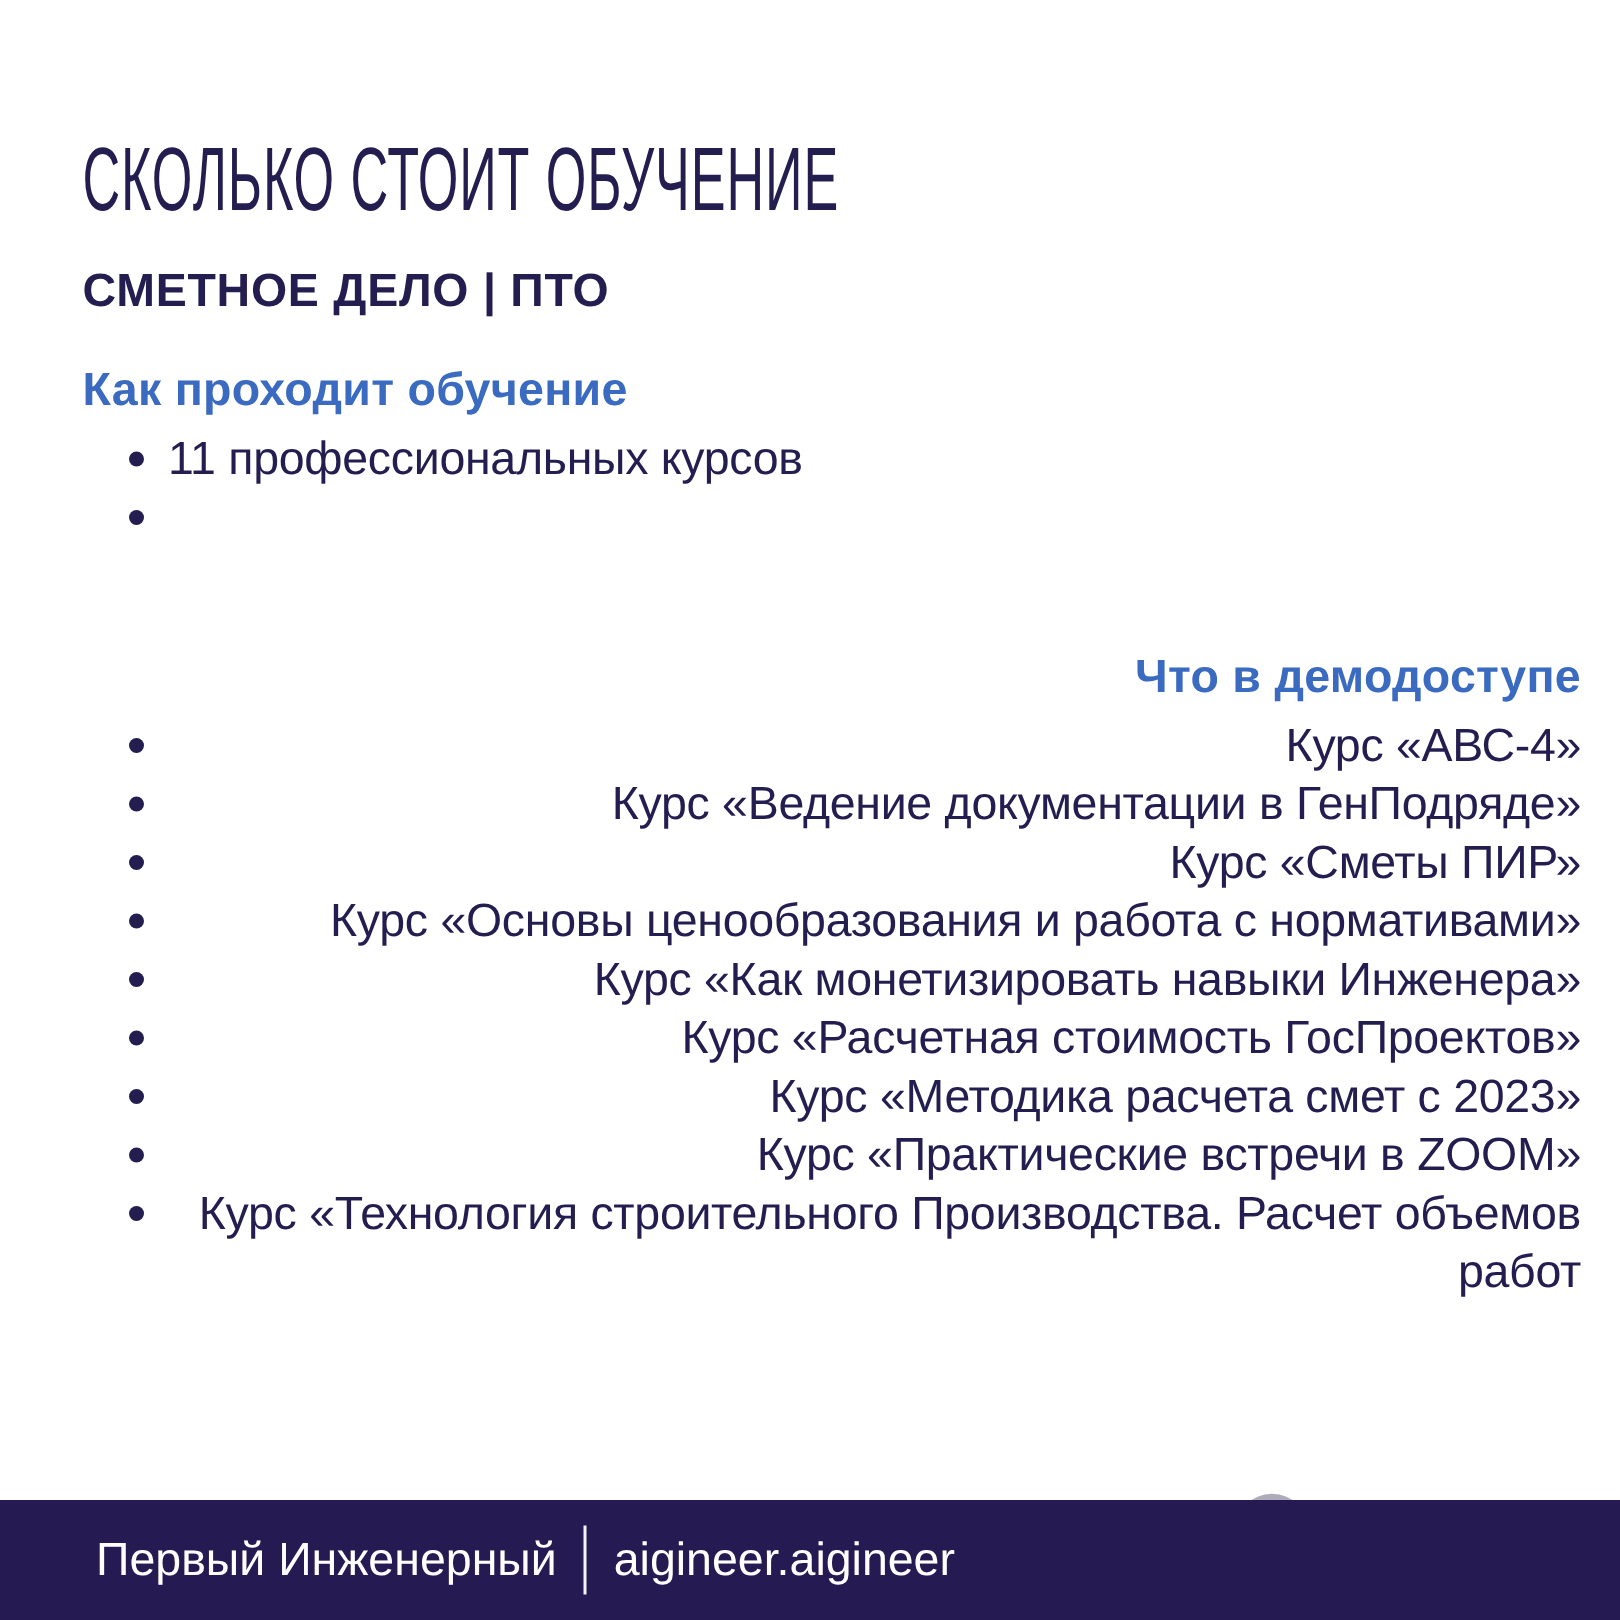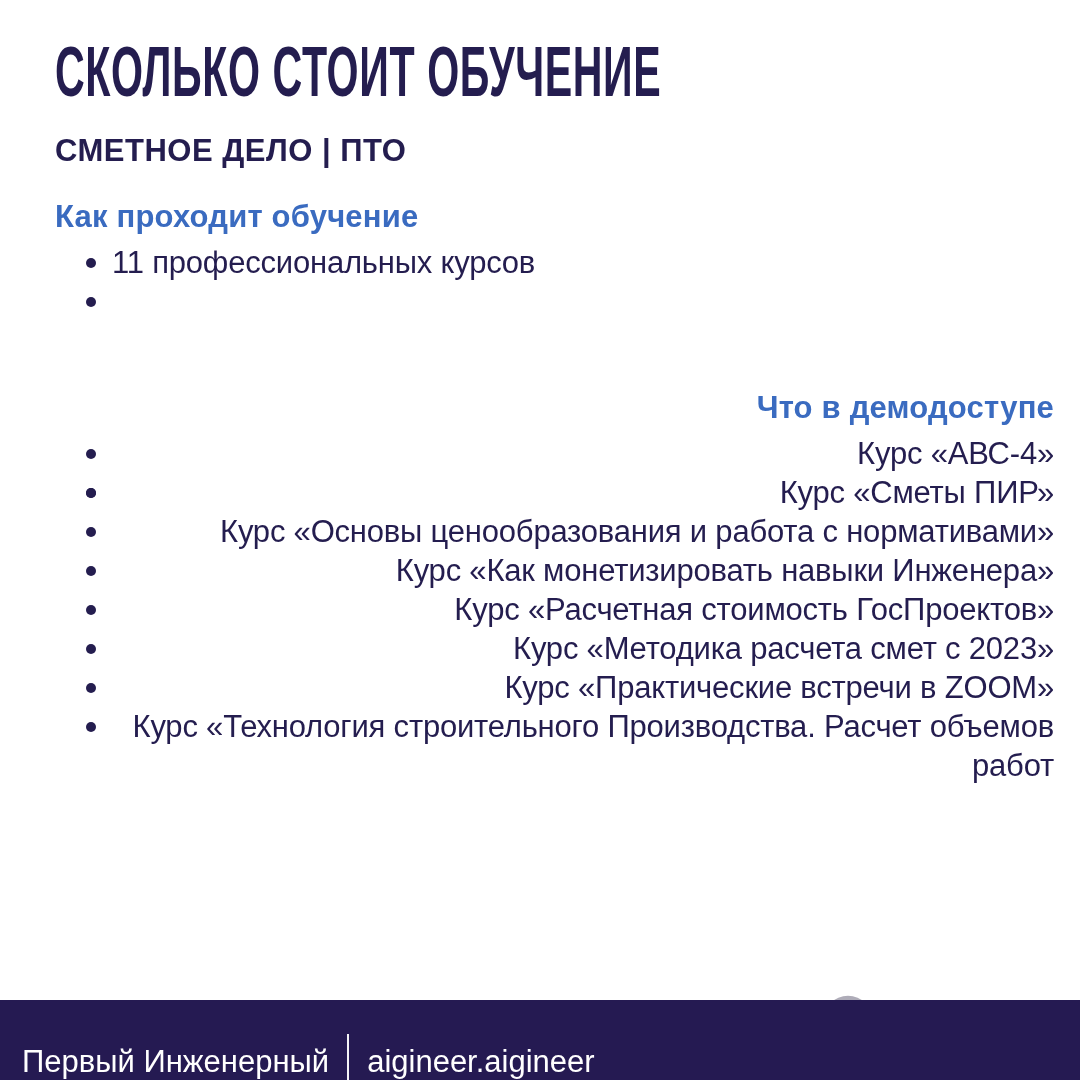--- a/index.html
+++ b/index.html
@@ -8,23 +8,23 @@
     width:1080px;height:1080px;
     background:var(--page_bg,#ffffff);
     font-family:"Liberation Sans",sans-serif;
     color:var(--navy,#241d4f);
     overflow:hidden;
     margin:0 auto;
   }
   .content{position:absolute;left:55px;top:0;right:26px;}
 
   .title{
-    margin-top:36px;
-    font-size:71px;
-    font-weight:bold;
+    margin-top:90px;
+    font-size:60px;
+    font-weight:normal;
     line-height:1.0;
     white-space:nowrap;
     letter-spacing:1px;
   }
   .title-inner{
     display:inline-block;
     transform:scaleX(0.58);
     transform-origin:left center;
   }
 
@@ -55,22 +55,22 @@
   ul.bullets li .dot{
     position:absolute;
     left:31px;top:15px;
     width:10px;height:10px;border-radius:50%;
     background:var(--navy,#241d4f);
   }
 
   .footer{
     position:absolute;left:0;right:0;bottom:0;height:80px;
     background:var(--footer_bg,#251a52);
-    display:flex;align-items:flex-end;
-    padding-left:22px;box-sizing:border-box;
+    display:flex;align-items:center;
+    padding-left:64px;box-sizing:border-box;
     color:#ffffff;font-size:31px;
   }
   .footer .divider{
     width:2px;height:46px;background:#ffffff;
     margin:0 18px;opacity:0.95;
   }
 
   .watermark{
     position:absolute;top:995px;right:28px;
     display:flex;align-items:center;gap:12px;
@@ -99,21 +99,21 @@
       <ul class="bullets">
         <li><span class="dot"></span><span>11 профессиональных курсов</span></li>
         <li><span class="dot"></span></li>
       </ul>
     </div>
 
     <div class="sec-2">
       <div class="sec-heading">Что в демодоступе</div>
       <ul class="bullets">
         <li><span class="dot"></span><span>Курс «АВС-4»</span></li>
-        <li><span class="dot"></span></li>
+        <li><span class="dot"></span><span>Курс «Ведение документации в ГенПодряде»</span></li>
         <li><span class="dot"></span><span>Курс «Сметы ПИР»</span></li>
         <li><span class="dot"></span><span>Курс «Основы ценообразования и работа с нормативами»</span></li>
         <li><span class="dot"></span><span>Курс «Как монетизировать навыки Инженера»</span></li>
         <li><span class="dot"></span><span>Курс «Расчетная стоимость ГосПроектов»</span></li>
         <li><span class="dot"></span><span>Курс «Методика расчета смет с 2023»</span></li>
         <li><span class="dot"></span><span>Курс «Практические встречи в ZOOM»</span></li>
         <li><span class="dot"></span><span>Курс «Технология строительного Производства. Расчет объемов работ</span></li>
       </ul>
     </div>
 

